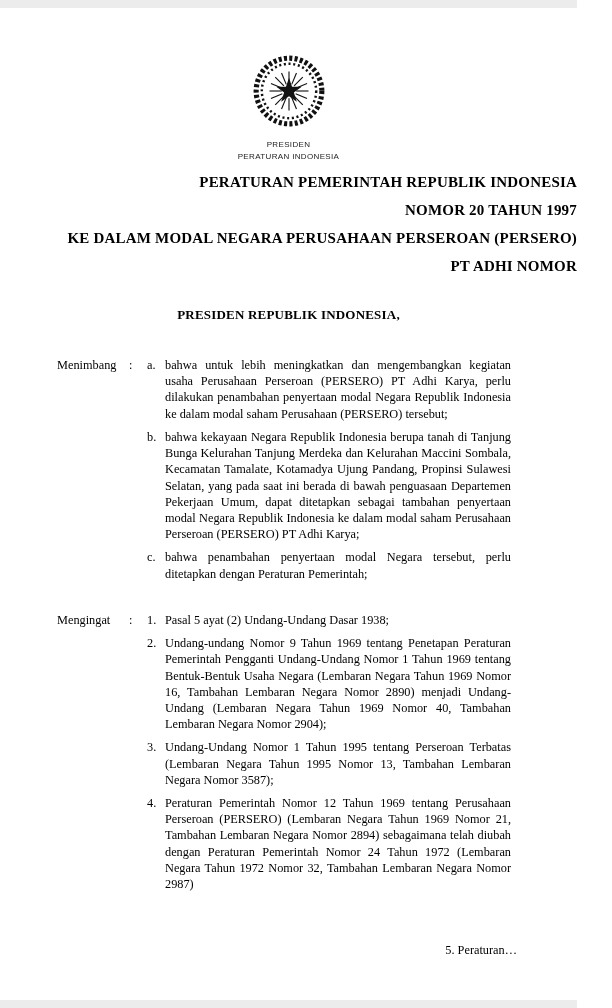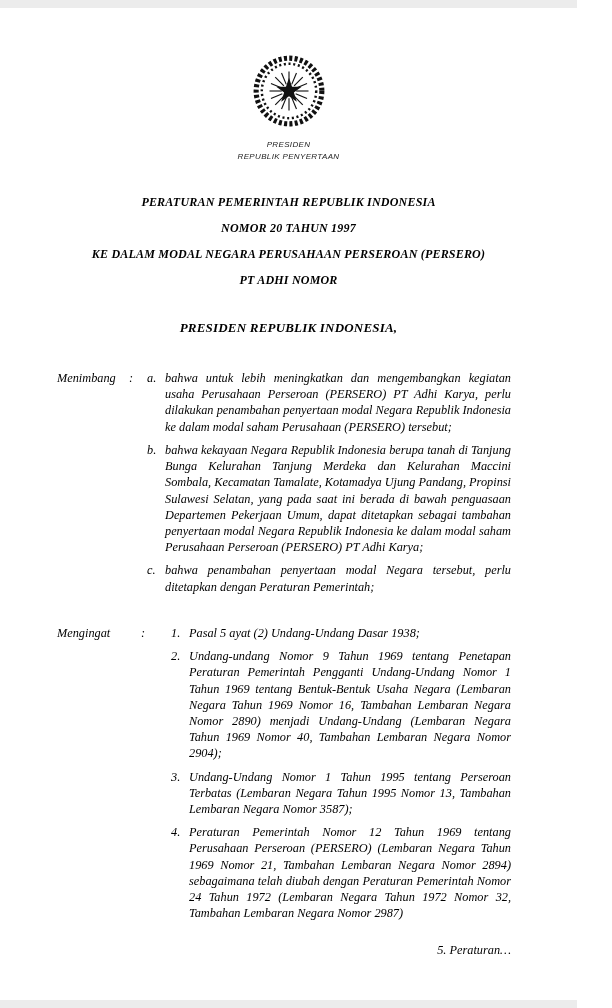--- a/index.html
+++ b/index.html
@@ -9,21 +9,20 @@
   }
   .page {
     position: relative;
     width: 577px;
     height: 1008px;
     background: #ffffff;
     font-family: "Liberation Serif", serif;
     color: #000000;
     overflow: hidden;
     box-sizing: border-box;
-    font-style: italic;
   }
   .edge-strip {
     width: 100%;
     height: 8px;
     background: #ececec;
   }
   .edge-strip.bottom {
     position: absolute;
     bottom: 0;
     left: 0;
@@ -34,24 +33,24 @@
   }
   .emblem-caption {
     font-family: "Liberation Sans", sans-serif;
     font-size: 8px;
     letter-spacing: 0.35px;
     line-height: 1.5;
     color: #222222;
     margin-top: 5px;
   }
   .title-block {
-    text-align: center;
-    margin-top: 32px;
+    text-align: right;
+    margin-top: 11px;
     font-weight: bold;
-    font-size: 12px;
+    font-size: 15px;
     letter-spacing: 0.2px;
   }
   .title-line {
     margin-bottom: 11px;
   }
   .salutation {
     text-align: center;
     font-weight: bold;
     font-size: 13px;
     letter-spacing: 0.2px;
@@ -59,21 +58,20 @@
     margin-bottom: 34px;
   }
   .section {
     display: flex;
     margin: 0 66px 0 57px;
     font-size: 12.3px;
     line-height: 1.32;
   }
   .section + .section {
     margin-top: 30px;
-    gap: 12px;
   }
   .section-label {
     width: 72px;
     flex: none;
   }
   .section-colon {
     width: 18px;
     flex: none;
     text-align: left;
   }
@@ -91,21 +89,21 @@
   .item-marker {
     width: 18px;
     flex: none;
   }
   .item-text {
     flex: 1;
     text-align: justify;
   }
   .catchword {
     position: absolute;
-    right: 66px;
+    right: 60px;
     bottom: 50px;
     font-size: 12.3px;
   }
 </style>
 </head>
 <body>
 
 <div class="page">
 
   <div class="edge-strip"></div>
@@ -129,21 +127,21 @@
         <line x1="35.32" y1="31.53" x2="30.72" y2="20.44"></line>
         <line x1="38" y1="31" x2="38" y2="19"></line>
         <line x1="40.68" y1="31.53" x2="45.28" y2="20.44"></line>
         <line x1="42.95" y1="33.05" x2="51.43" y2="24.57"></line>
         <line x1="44.47" y1="35.32" x2="55.56" y2="30.72"></line>
       </g>
       <path fill="#111111" d="M38,25 L40.94,33.95 L50.36,33.98 L42.76,39.55 L45.64,48.52 L38,43 L30.36,48.52 L33.24,39.55 L25.64,33.98 L35.06,33.95 Z"></path>
     </svg>
     <div class="emblem-caption">
       <div>PRESIDEN</div>
-      <div>REPUBLIK PENYERTAAN</div>
+      <div>PERATURAN INDONESIA</div>
     </div>
   </div>
 
   <div class="title-block">
     <div class="title-line">PERATURAN PEMERINTAH REPUBLIK INDONESIA</div>
     <div class="title-line">NOMOR 20 TAHUN 1997</div>
     <div class="title-line">KE DALAM MODAL NEGARA PERUSAHAAN PERSEROAN (PERSERO)</div>
     <div class="title-line">PT ADHI NOMOR</div>
   </div>
 

